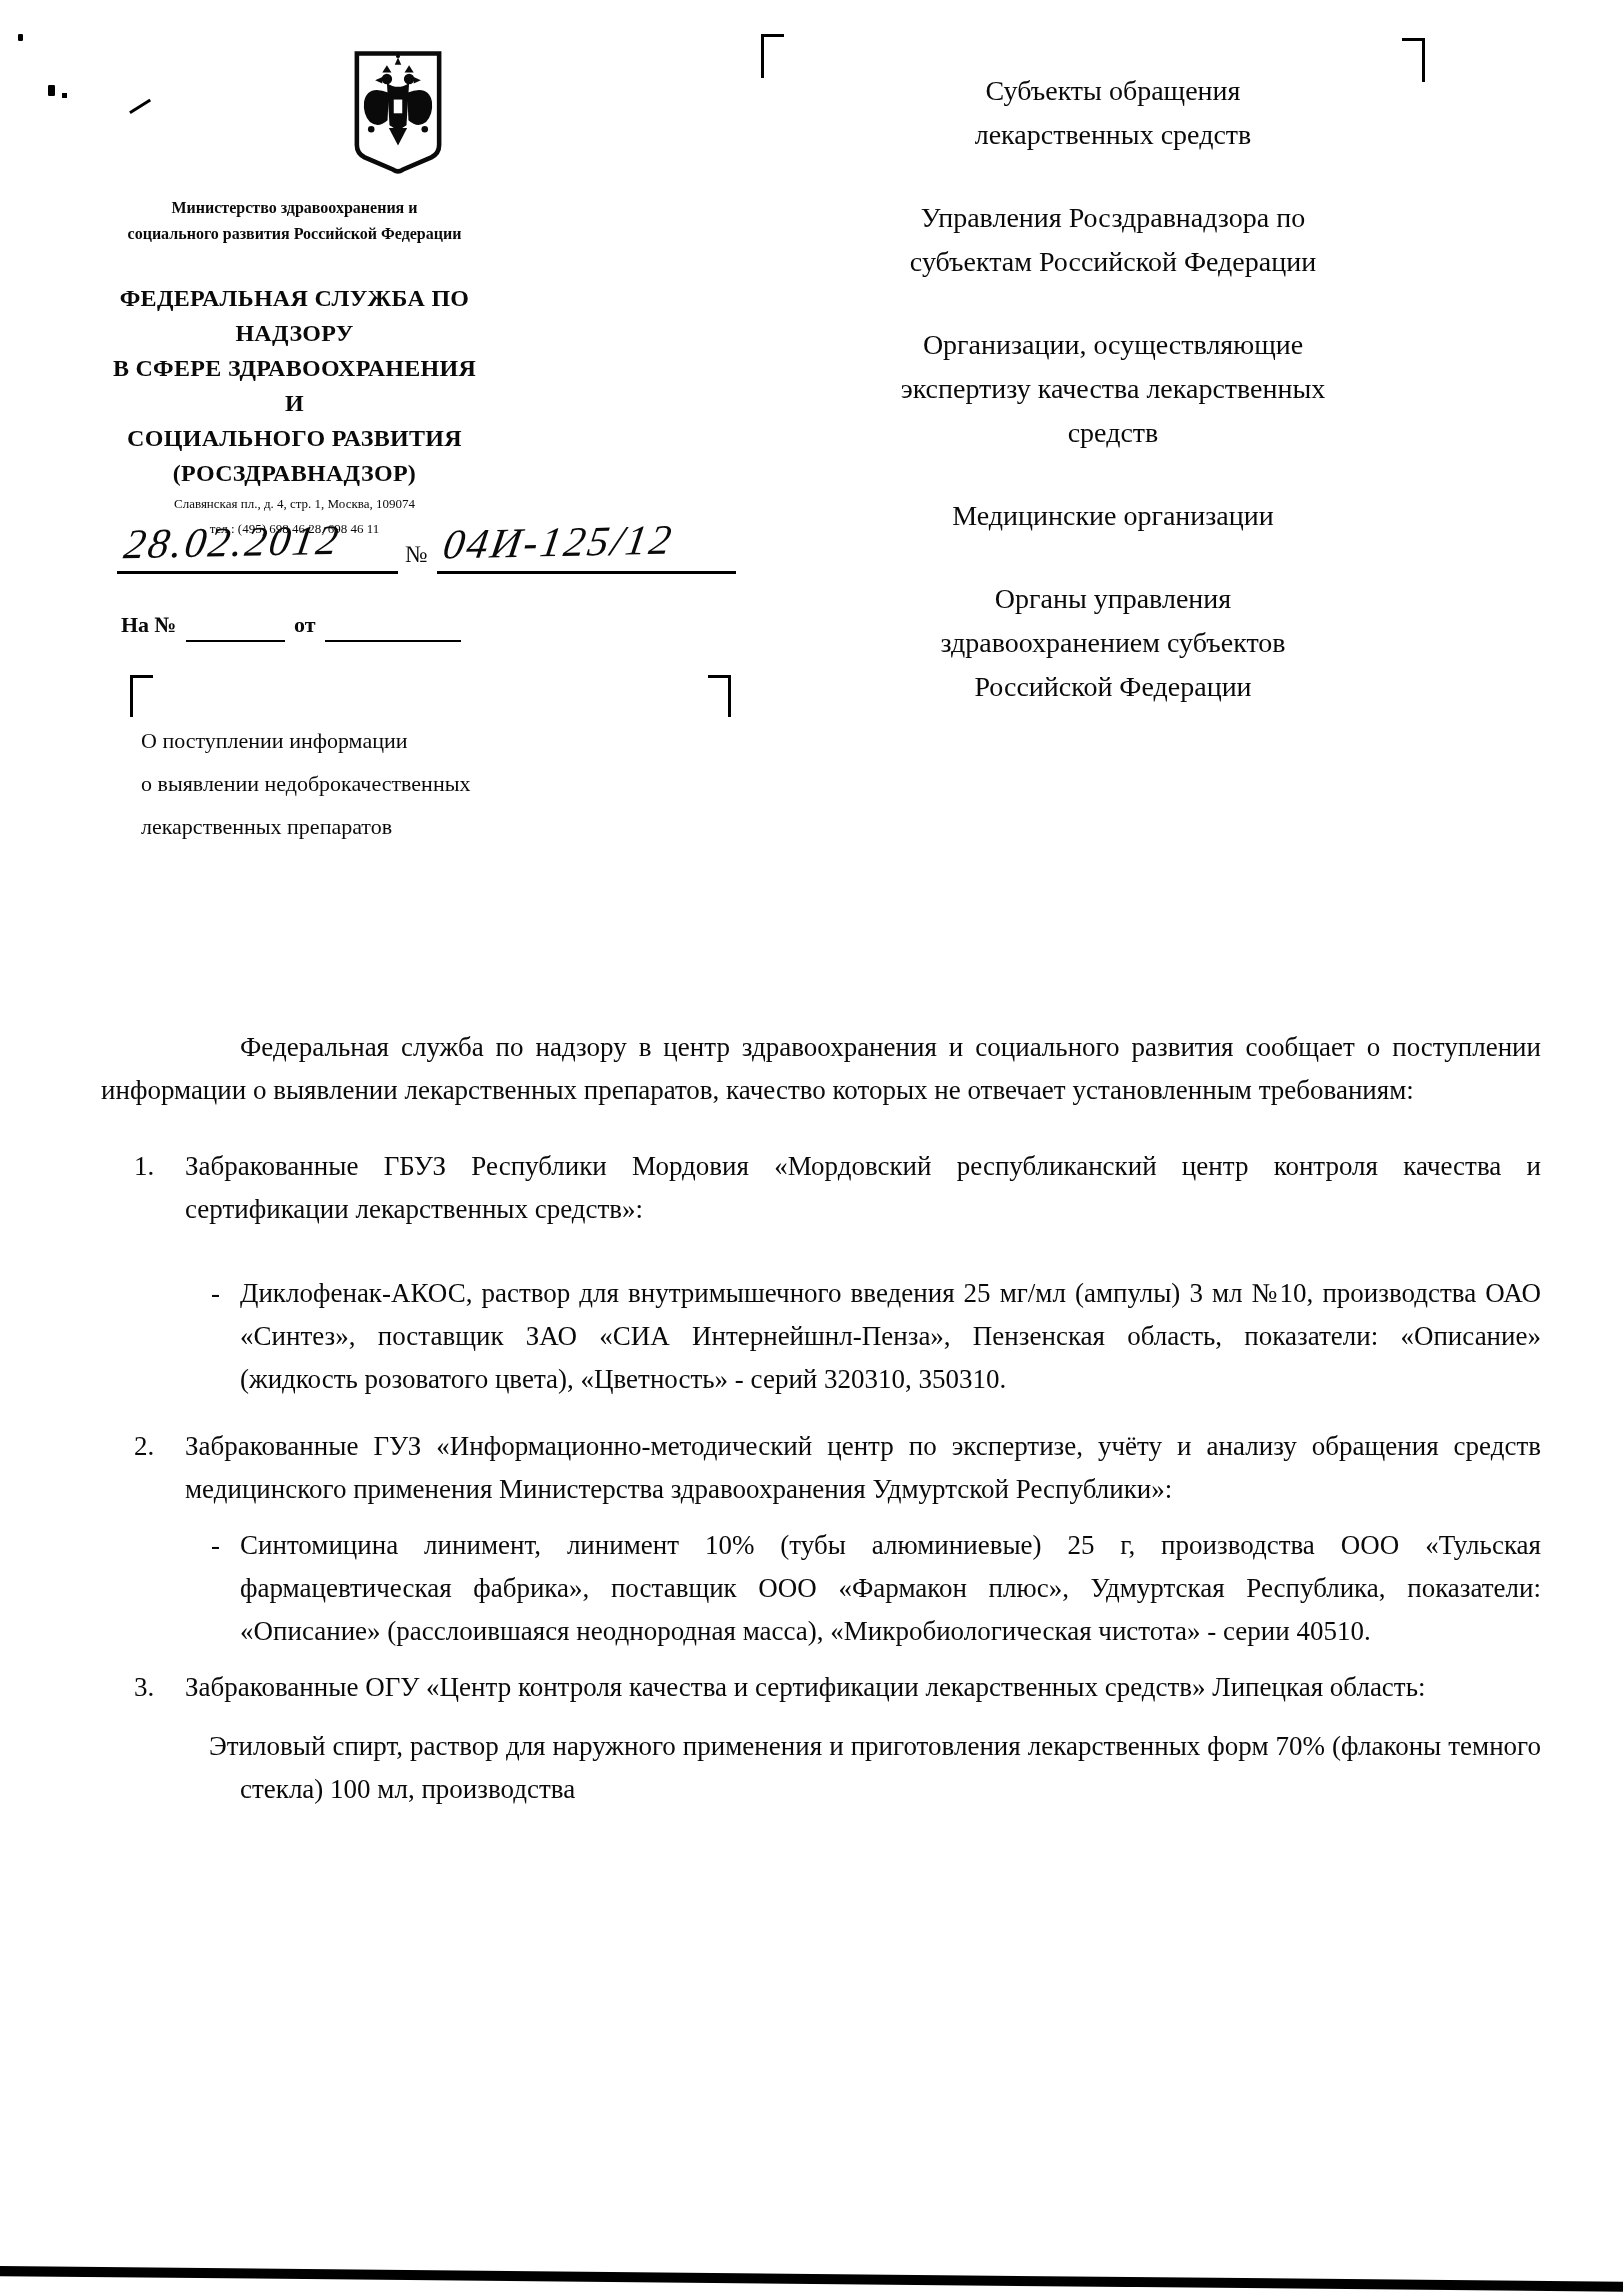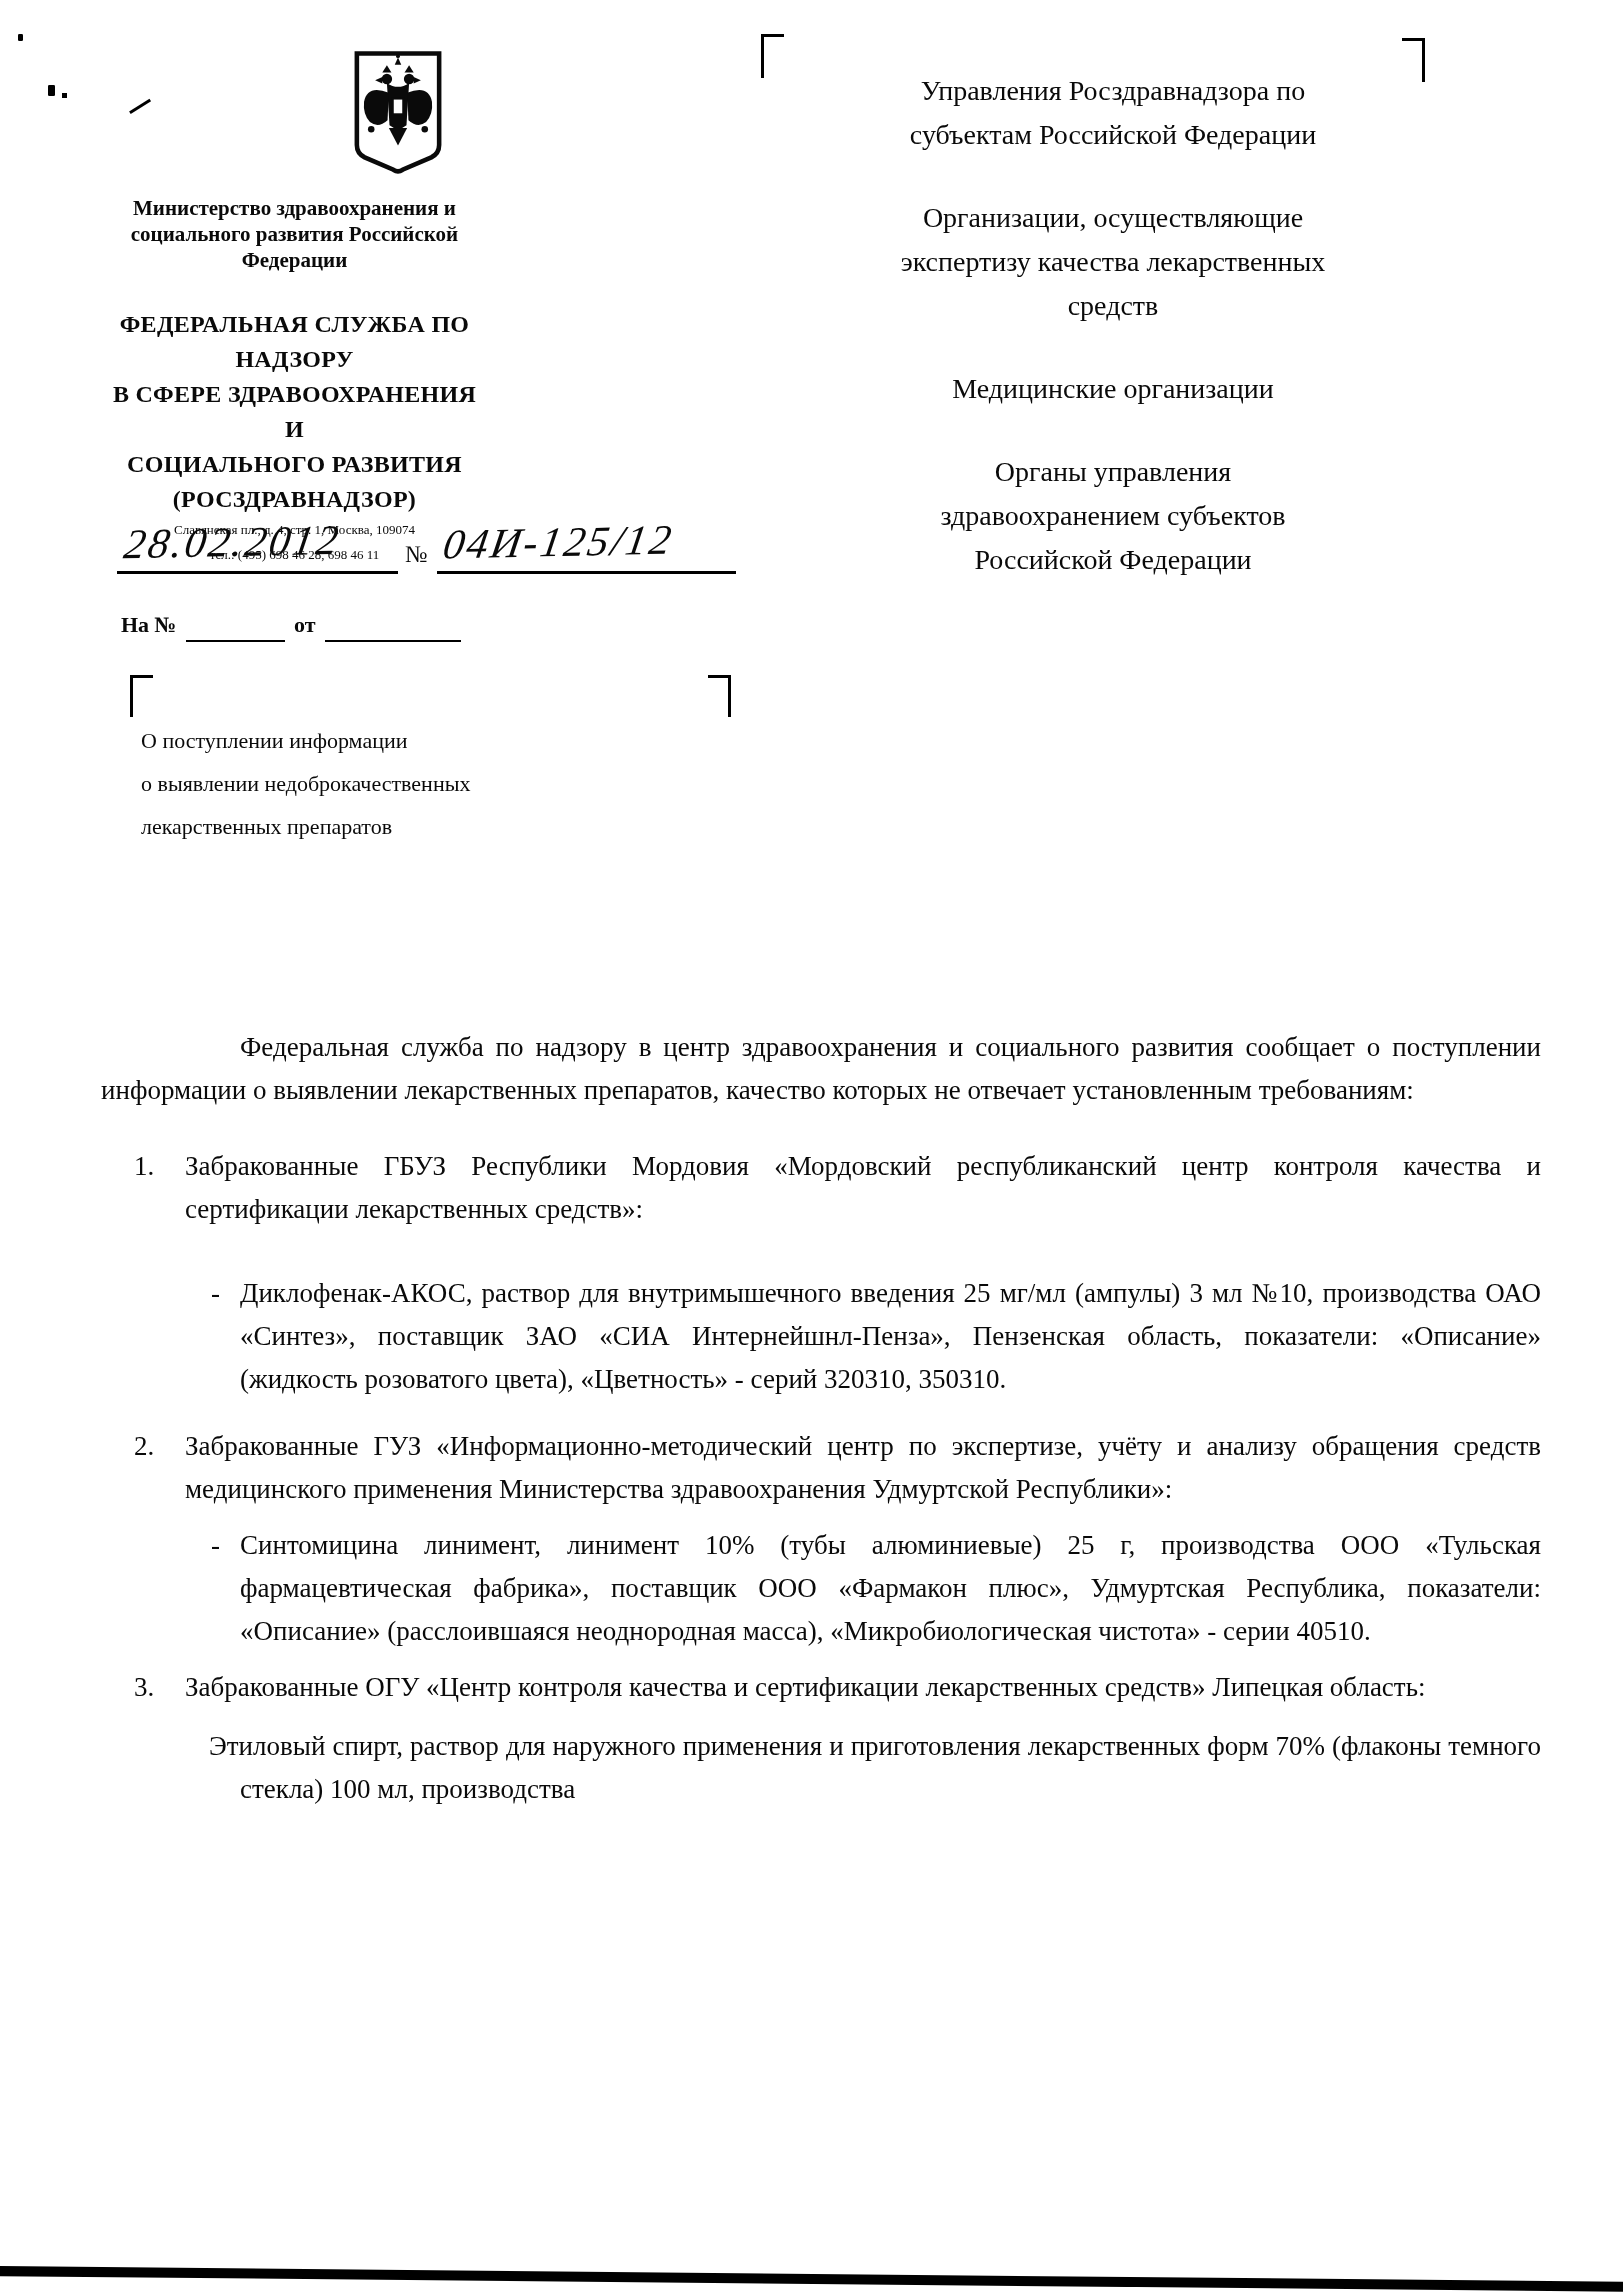--- a/index.html
+++ b/index.html
@@ -4,21 +4,21 @@
 <style>
   html,body { margin:0; padding:0; background:#9a9a9a; }
   .page {
     position:relative; width:1623px; height:2295px; margin:0 auto;
     background:#ffffff; color:#0a0a0a; overflow:hidden;
     font-family:"Liberation Serif", serif;
   }
   
   .left-col { position:absolute; left:111px; top:47px; width:367px; text-align:center; }
   .emblem { display:block; width:98px; height:128px; margin:0 0 19.6px 238px; }
-  .ministry { font-weight:bold; font-size:21px; line-height:26px; }
+  .ministry { font-weight:bold; font-size:16px; line-height:26px; }
   .agency { font-weight:bold; font-size:24px; line-height:35px; margin-top:34px; letter-spacing:0.3px; }
   .addr-block { font-size:13px; line-height:25px; }
 
   
   .date-row { position:absolute; left:117px; top:518px; display:flex; align-items:flex-end; }
   .hand { display:inline-block; font-style:italic; font-size:42px; letter-spacing:2.6px;
           transform:skewX(-10deg) rotate(-1.2deg); white-space:nowrap; }
   .date-u { border-bottom:3.3px solid #000; width:267px; padding:0 6.5px 5.2px 7.9px; }
   .no-sign { font-size:23.6px; padding:0 9.2px 6.5px 6.5px; }
   .num-u { border-bottom:3.3px solid #000; width:288px; padding:0 3.9px 5.2px 7.9px; }
@@ -133,20 +133,24 @@
   <div class="br br-tr" style="left:708px; top:675px; width:19.6px; height:39px;"></div>
 
   <div class="subject">
     <div>О поступлении информации</div>
     <div>о выявлении недоброкачественных</div>
     <div>лекарственных препаратов</div>
   </div>
 
   <div class="recipients">
     <div class="rec-group">
+      <div>Субъекты обращения</div>
+      <div>лекарственных средств</div>
+    </div>
+    <div class="rec-group">
       <div>Управления Росздравнадзора по</div>
       <div>субъектам Российской Федерации</div>
     </div>
     <div class="rec-group">
       <div>Организации, осуществляющие</div>
       <div>экспертизу качества лекарственных</div>
       <div>средств</div>
     </div>
     <div class="rec-group">
       <div>Медицинские организации</div>

